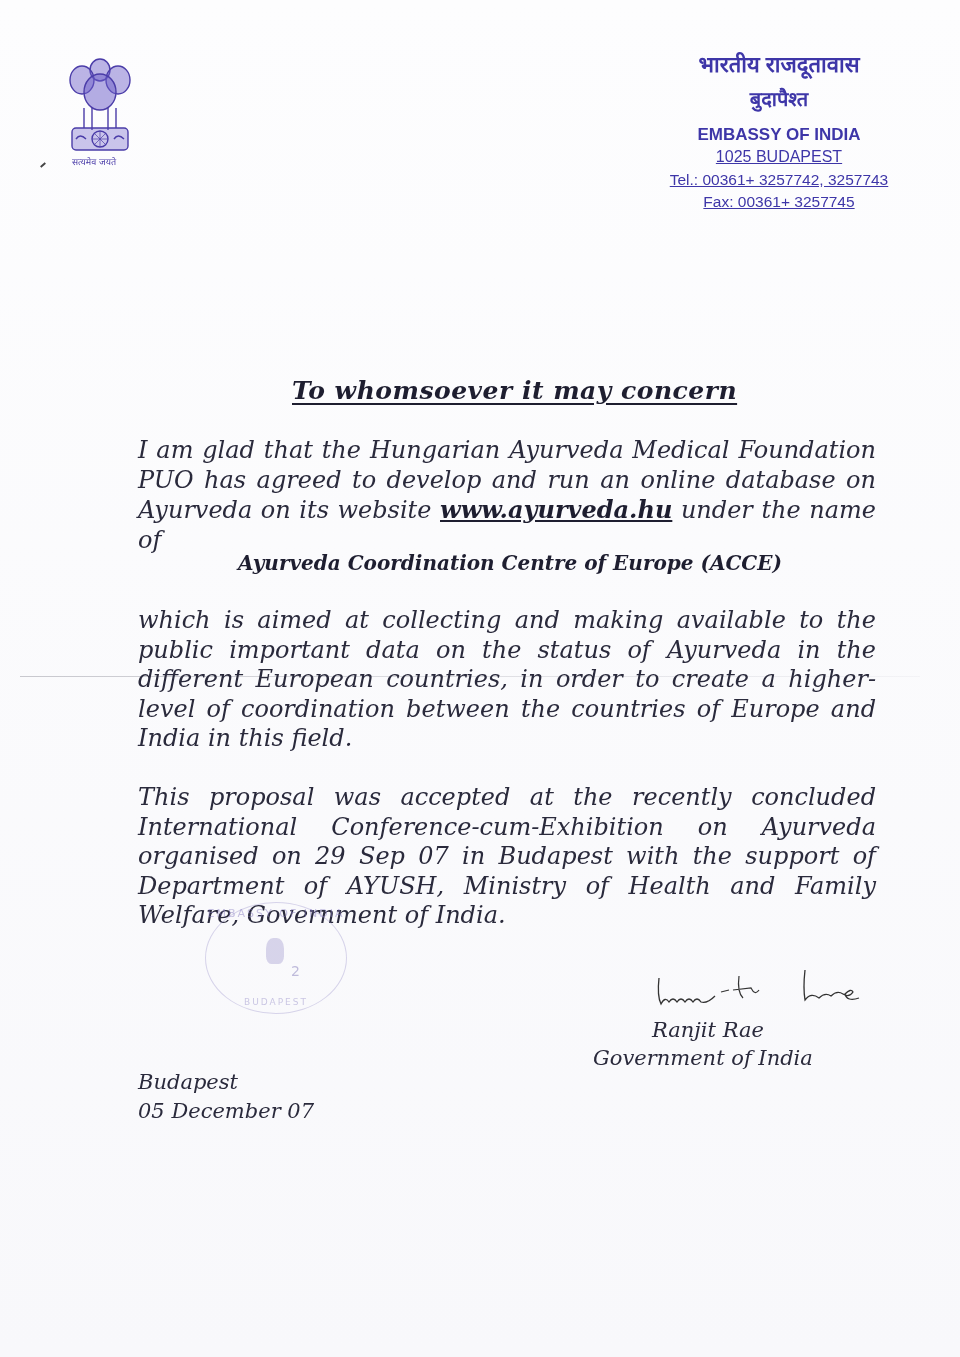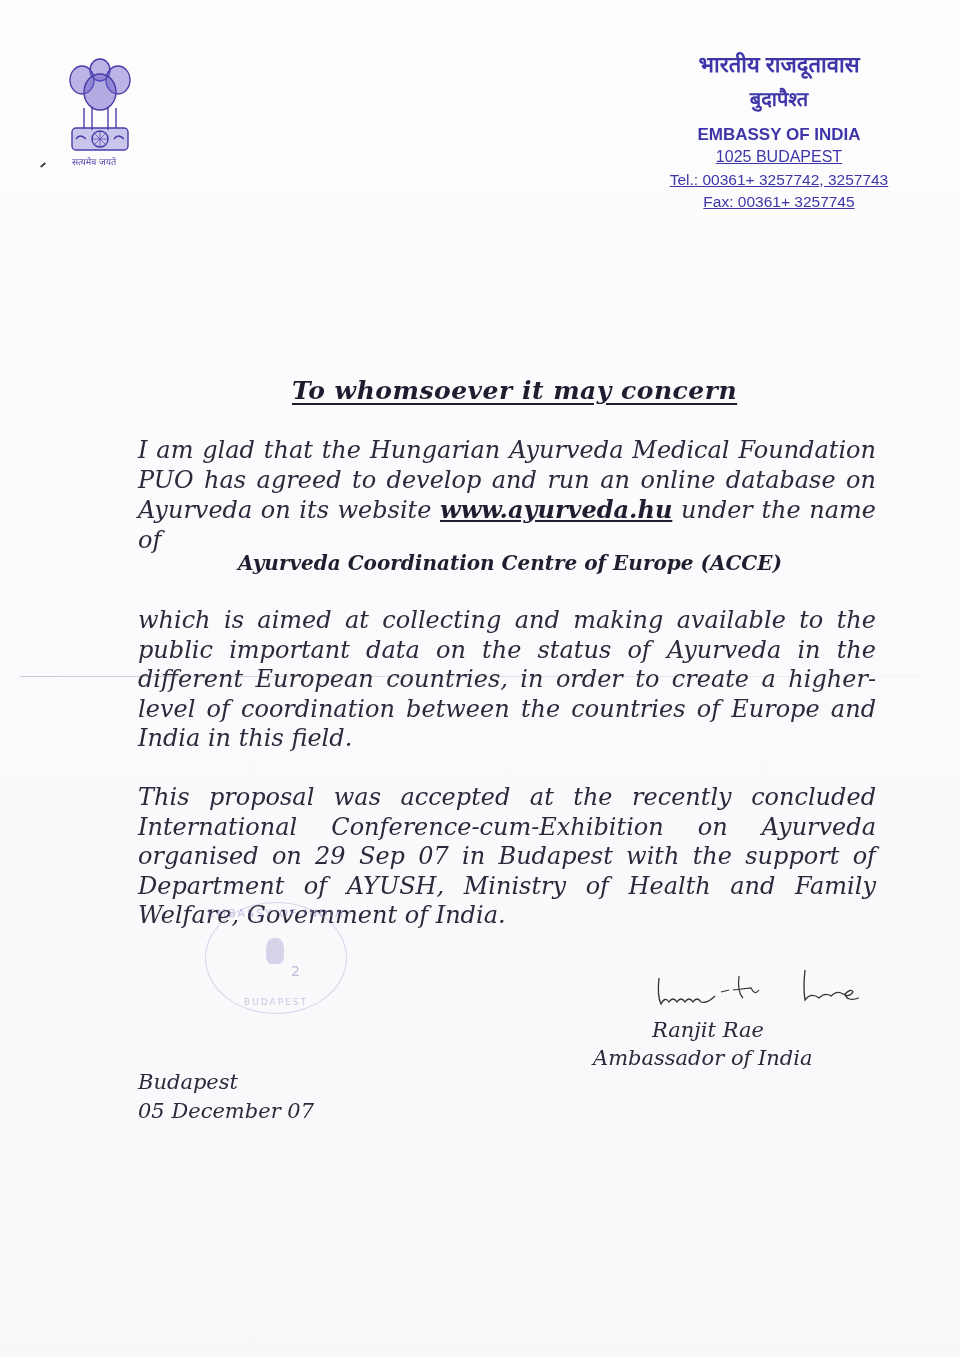--- a/index.html
+++ b/index.html
@@ -98,18 +98,18 @@
     <div class="stamp-bottom">BUDAPEST</div>
   </div>
 
   <svg class="signature" viewBox="0 0 240 44">
     <path d="M4 10 Q2 28 6 36 Q10 28 14 34 Q18 28 22 34 Q26 28 30 34 Q34 28 38 34 Q42 28 46 34 Q52 36 60 28" fill="none" stroke="#333" stroke-width="1.3"></path>
     <path d="M66 24 L74 22" fill="none" stroke="#333" stroke-width="1.2"></path>
     <path d="M84 8 Q82 24 88 30 M78 22 L96 20 Q100 28 104 22" fill="none" stroke="#333" stroke-width="1.2"></path>
     <path d="M150 2 Q148 20 150 32 Q156 24 164 30 Q170 24 176 28 Q182 22 188 26 Q194 30 198 24 Q196 20 190 26 Q192 34 204 30" fill="none" stroke="#333" stroke-width="1.3"></path>
   </svg>
   <div class="sig-name">Ranjit Rae</div>
-  <div class="sig-title">Ambassador of India</div>
+  <div class="sig-title">Government of India</div>
 
   <div class="place">Budapest</div>
   <div class="date">05 December 07</div>
 
 </div>
 
 </body></html>

